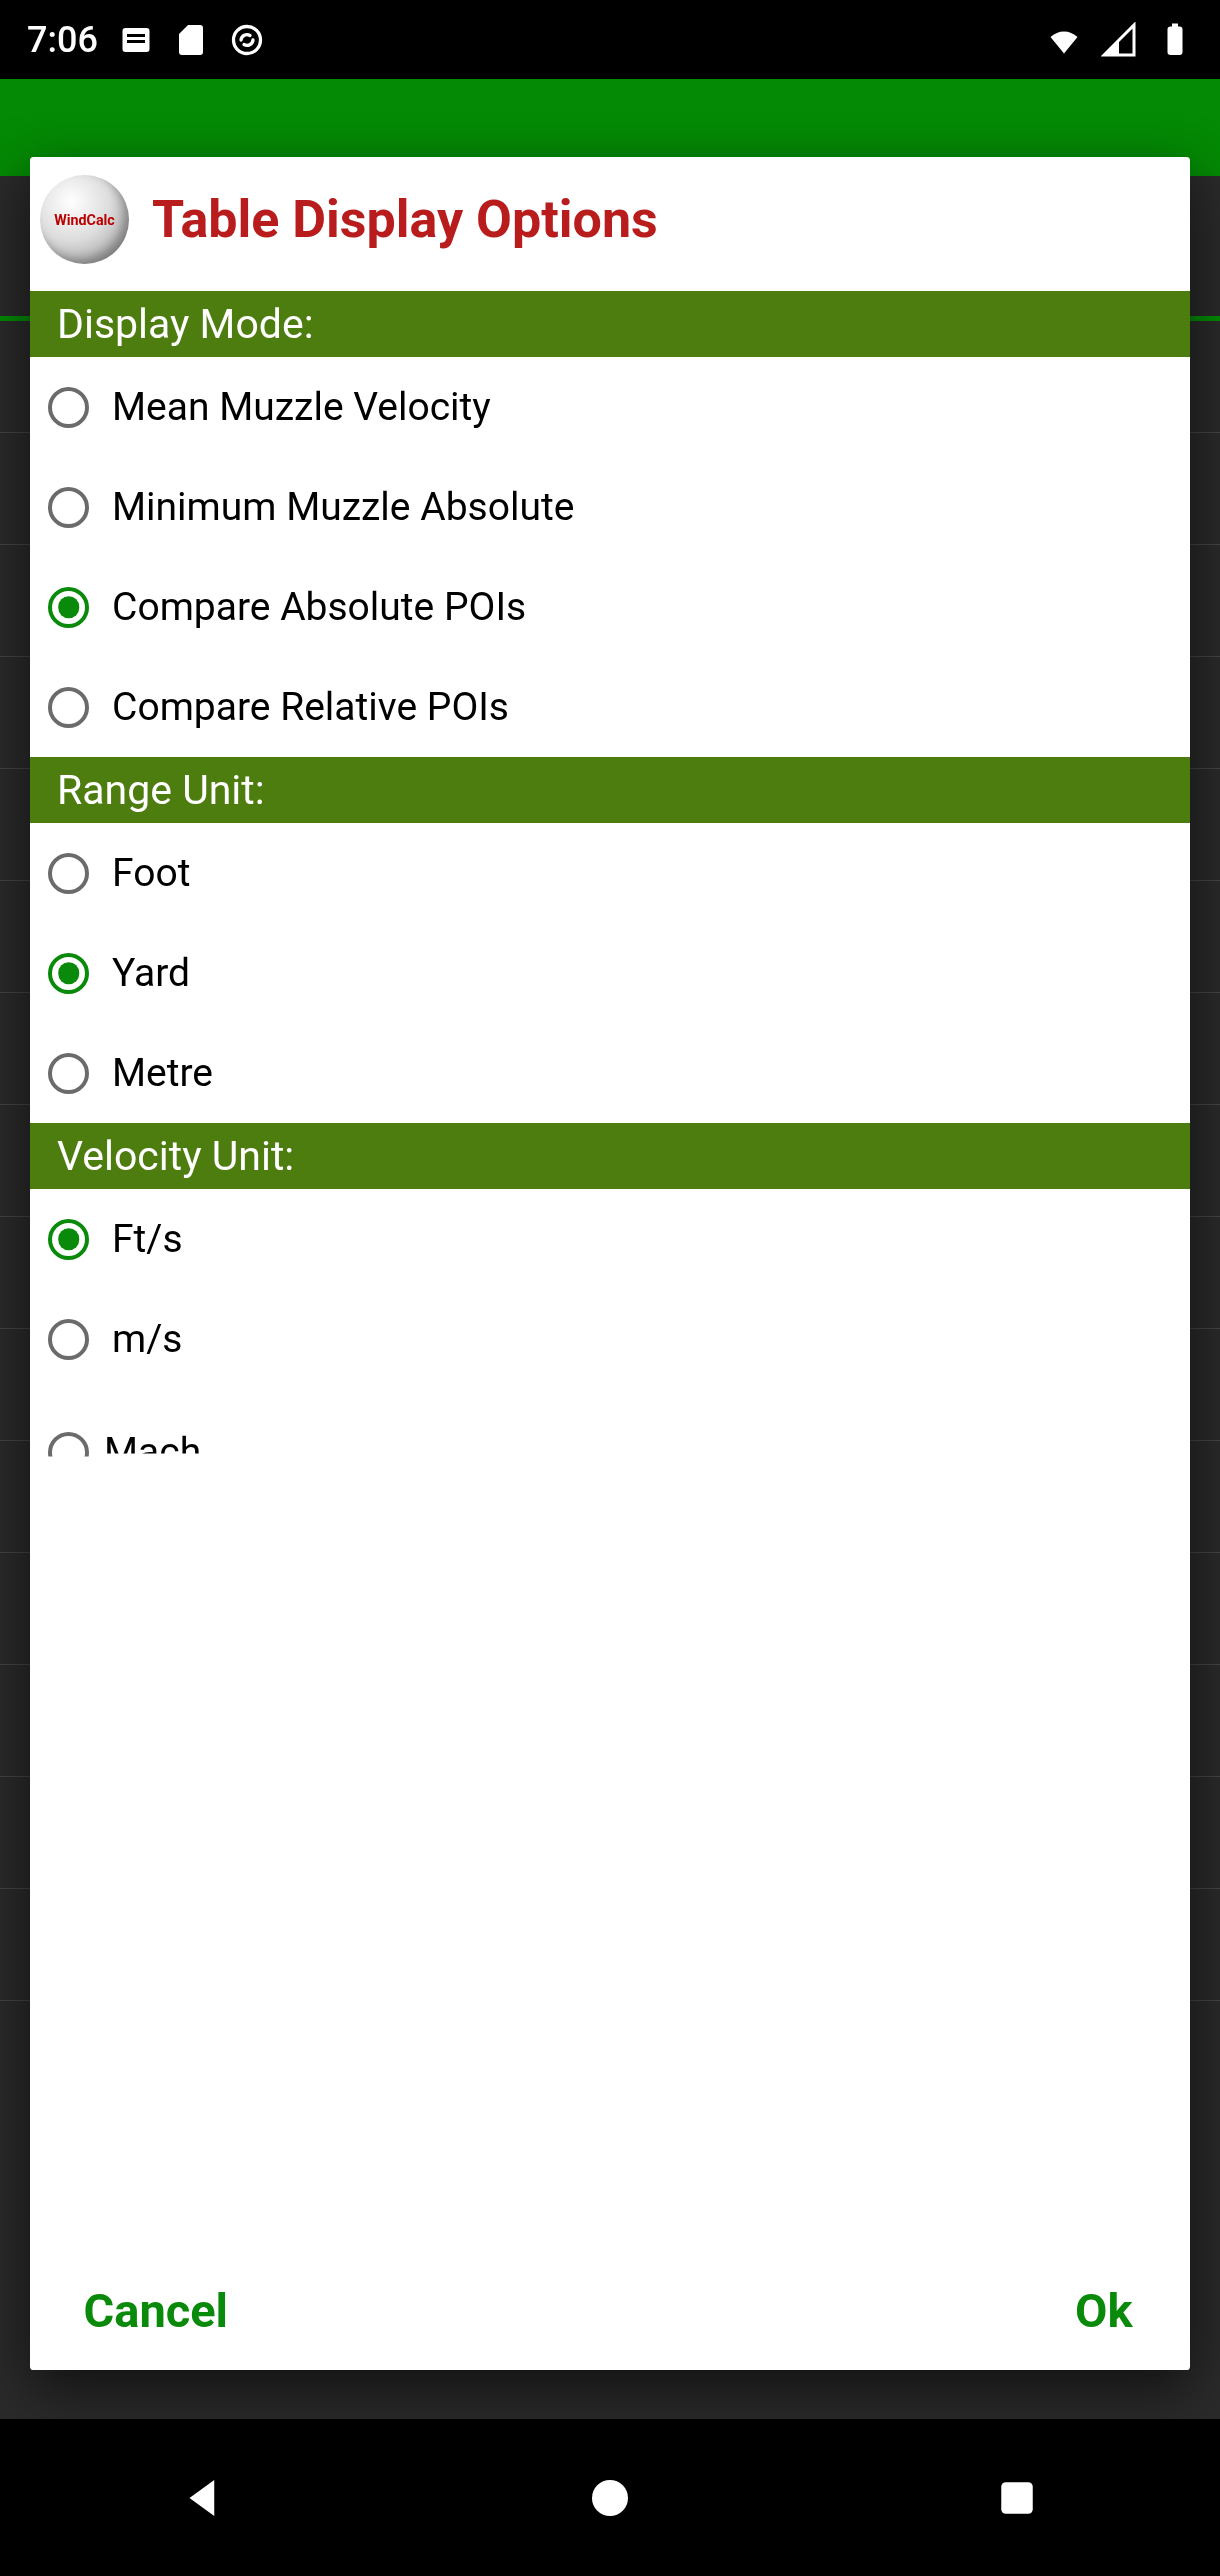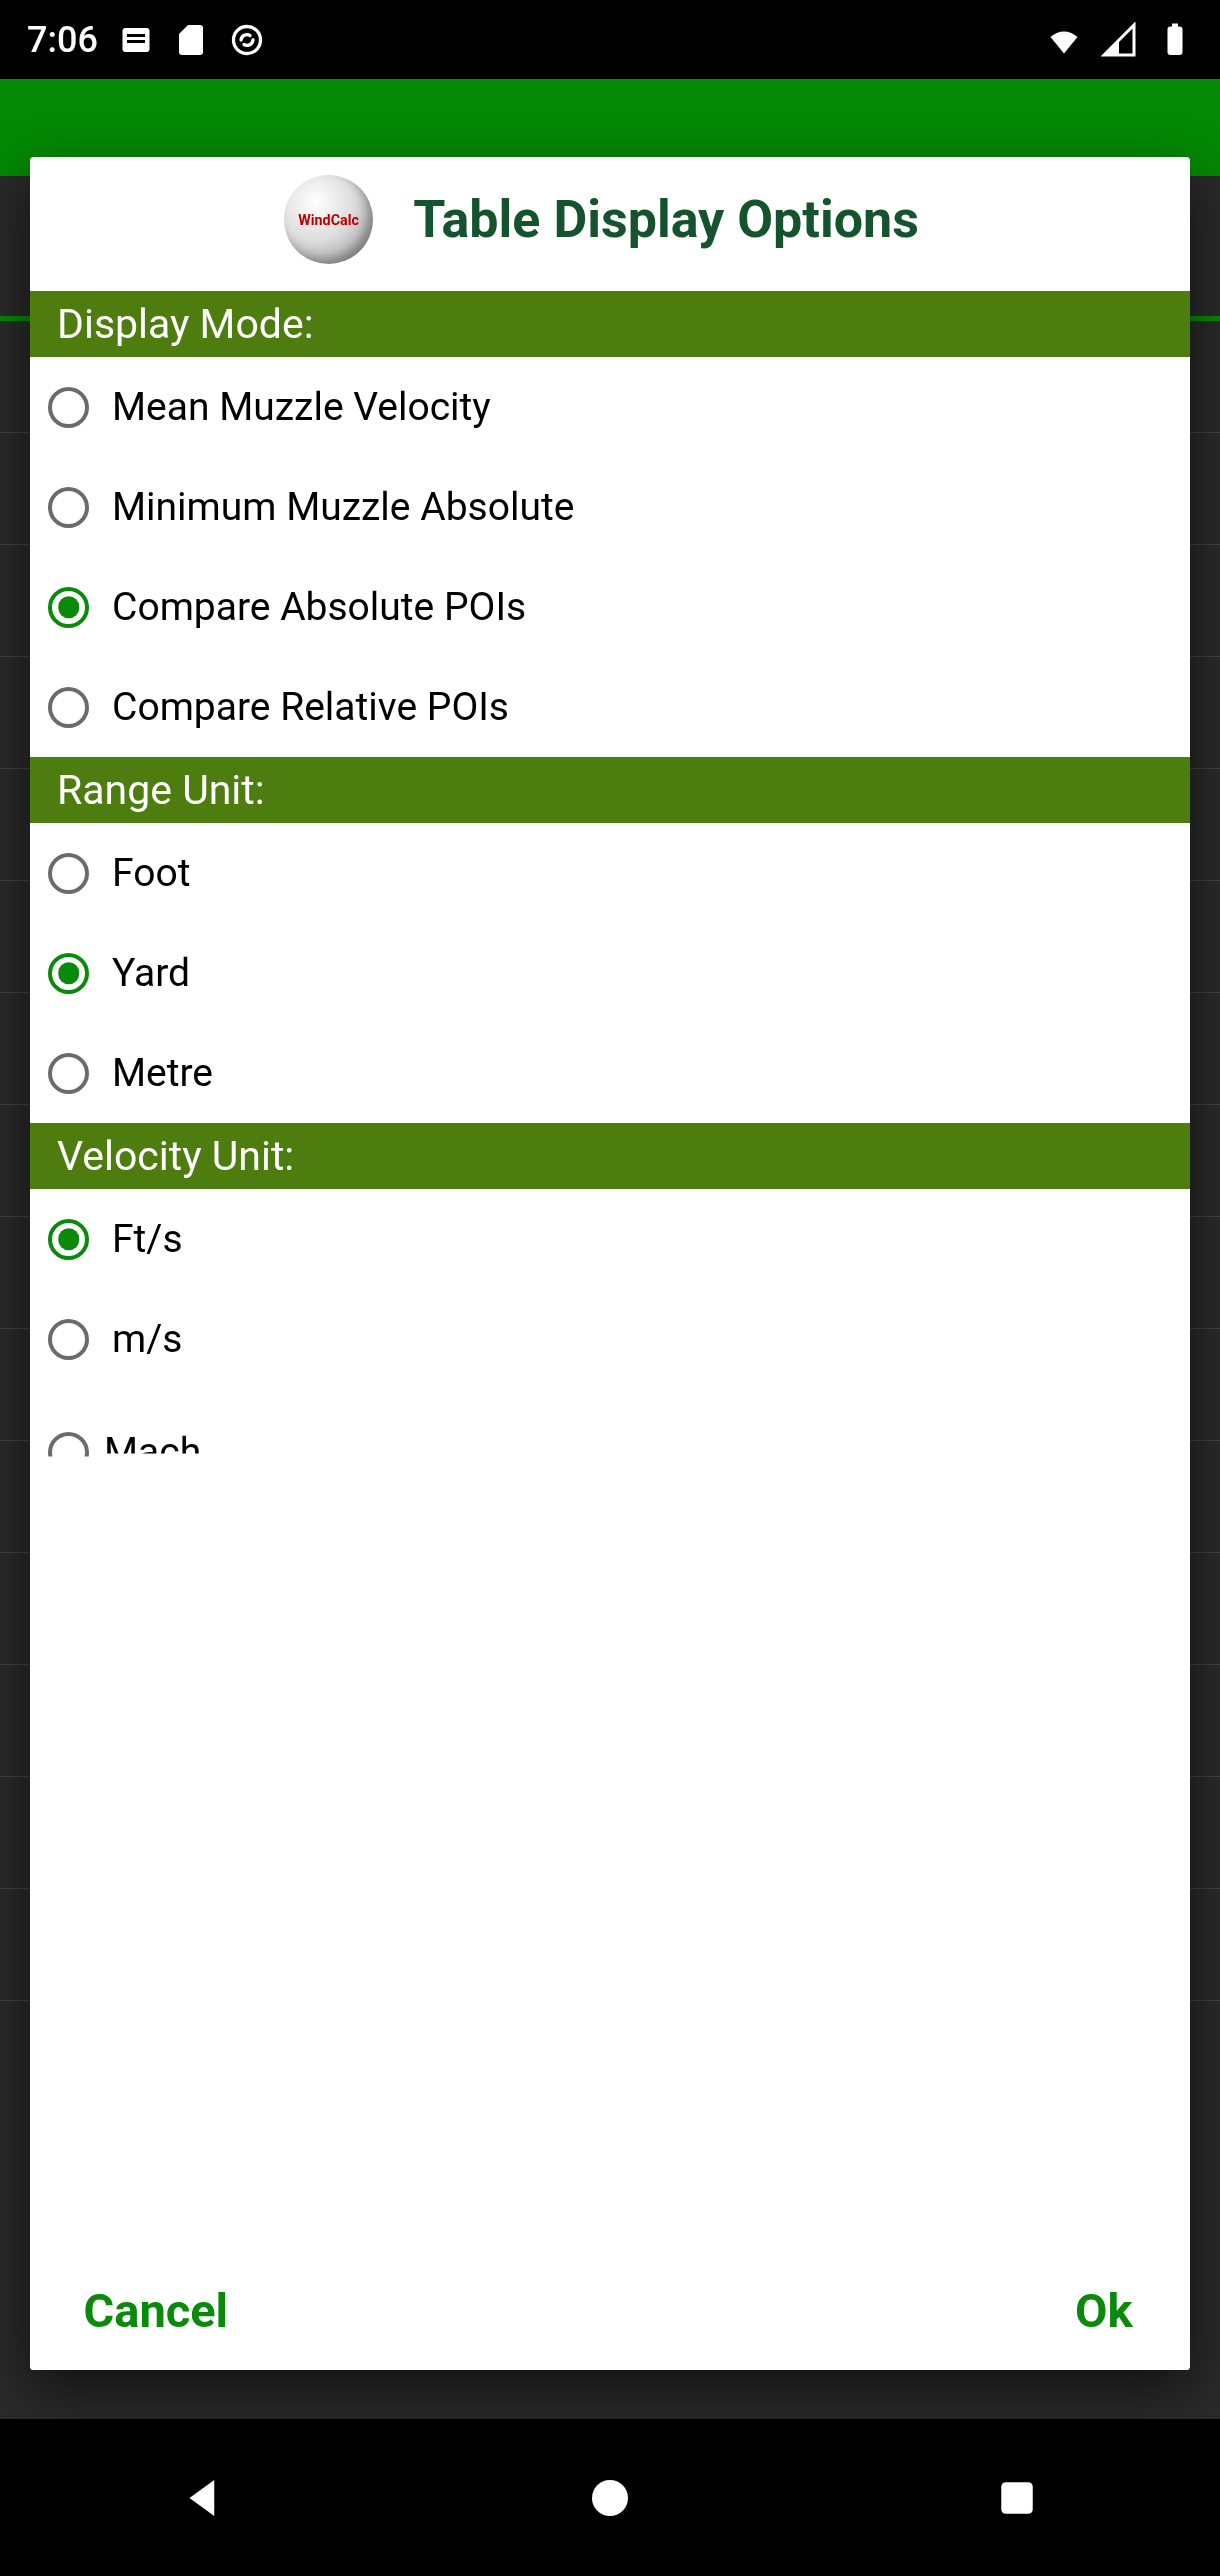--- a/index.html
+++ b/index.html
@@ -59,36 +59,35 @@
     bottom: 206px;
     background: #fff;
     border-radius: 3.6px;
     display: flex;
     flex-direction: column;
     box-shadow: 0 18px 54px rgba(0,0,0,.6);
   }
   .dialog-header {
     display: flex;
     align-items: center;
-    gap: 40px;
+    gap: 23px;
     padding: 18px 27px 27px 10px;
-    justify-content: center;
   }
   .app-icon {
     width: 89px; height: 89px;
     border-radius: 50%;
     background: radial-gradient(circle at 35% 30%, #fff 0%, #ddd 45%, #888 100%);
     display: flex; align-items: center; justify-content: center;
     font-size: 14.3px; color: #b00; font-weight: 700;
     box-shadow: inset -5.4px -5.4px 9px rgba(0,0,0,.25);
   }
   .dialog-title {
     font-size: 52px;
     font-weight: 700;
-    color: #14532d;
+    color: #b91c1c;
   }
   .dialog-body {
     flex: 1;
     overflow: hidden;
     position: relative;
   }
   .section-header {
     background: #4d7c0f;
     color: #fff;
     font-size: 41px;

